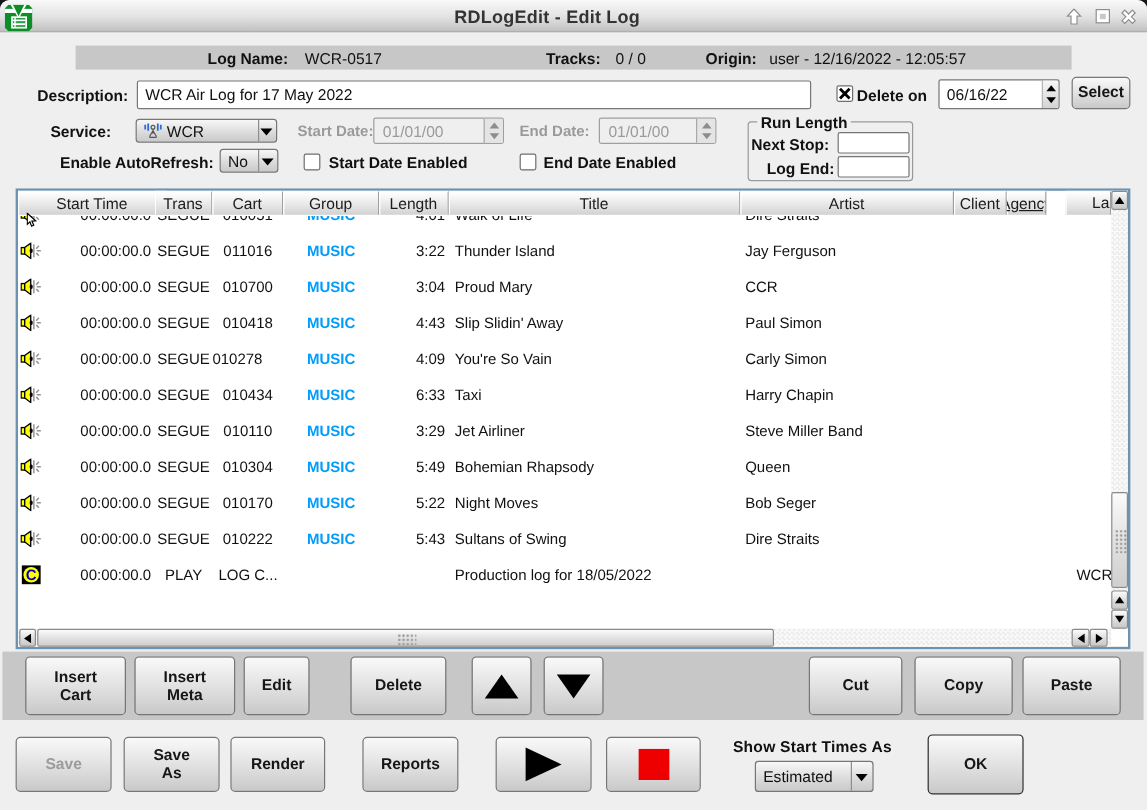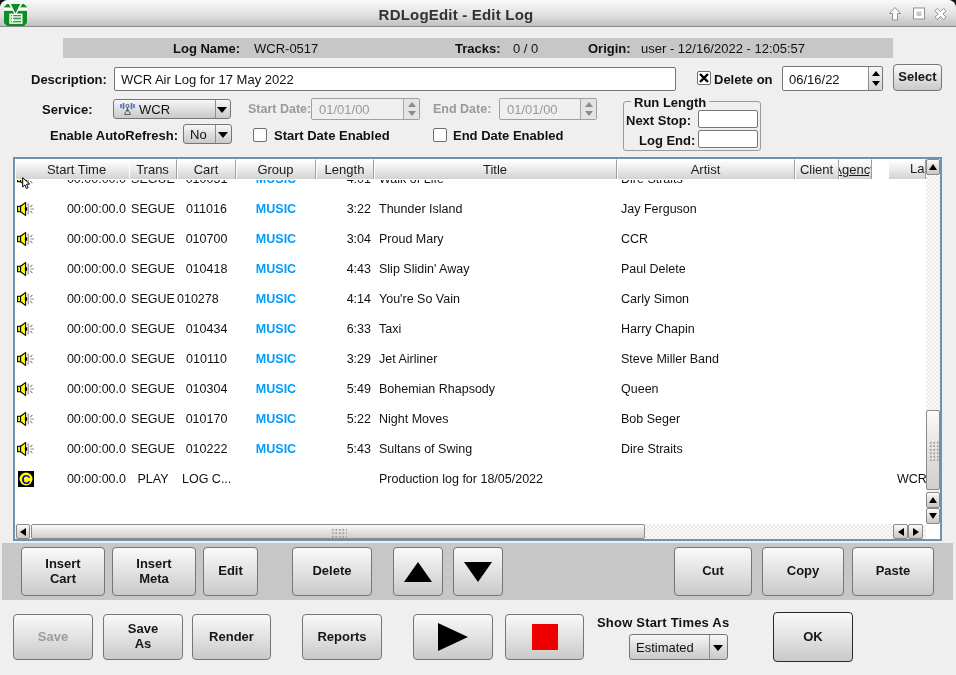--- a/index.html
+++ b/index.html
@@ -215,35 +215,35 @@
           <ellipse cx="9" cy="7" rx="1.3" ry="1.9" fill="#000"></ellipse>
           <path d="M11.2,1.6 v10.8" stroke="#909090" stroke-width="1.2" fill="none"></path>
           <path d="M13.2,5.2 l2.2,-2.4 M13.6,7 h3.4 M13.2,8.8 l2.2,2.4" stroke="#909090" stroke-width="1.2"></path>
         </svg>
         <div class="tc" style="left:46px;width:65px;text-align:right;">00:00:00.0</div>
         <div class="tc" style="left:114px;width:48px;text-align:center;">SEGUE</div>
         <div class="tc" style="left:162px;width:59px;text-align:center;">010418</div>
         <div class="tc music" style="left:221px;width:80px;text-align:center;">MUSIC</div>
         <div class="tc" style="left:301px;width:55px;text-align:right;">4:43</div>
         <div class="tc" style="left:364px;">Slip Slidin' Away</div>
-        <div class="tc" style="left:606px;">Paul Delete</div>
+        <div class="tc" style="left:606px;">Paul Simon</div>
       </div>
       <div class="trow" style="top:104px;">
         <svg width="18" height="14" viewBox="0 0 18 14" style="position:absolute;left:2px;top:8px;">
           <rect x="0.6" y="4.3" width="3" height="5.4" fill="#ffff00" stroke="#000" stroke-width="1.1"></rect>
           <polygon points="3.6,4.3 8.6,0.6 8.6,13.4 3.6,9.7" fill="#ffff00" stroke="#000" stroke-width="1.1"></polygon>
           <ellipse cx="9" cy="7" rx="1.3" ry="1.9" fill="#000"></ellipse>
           <path d="M11.2,1.6 v10.8" stroke="#909090" stroke-width="1.2" fill="none"></path>
           <path d="M13.2,5.2 l2.2,-2.4 M13.6,7 h3.4 M13.2,8.8 l2.2,2.4" stroke="#909090" stroke-width="1.2"></path>
         </svg>
         <div class="tc" style="left:46px;width:65px;text-align:right;">00:00:00.0</div>
         <div class="tc" style="left:114px;width:48px;text-align:center;">SEGUE</div>
         <div class="tc" style="left:162px;width:59px;text-align:left;">010278</div>
         <div class="tc music" style="left:221px;width:80px;text-align:center;">MUSIC</div>
-        <div class="tc" style="left:301px;width:55px;text-align:right;">4:14</div>
+        <div class="tc" style="left:301px;width:55px;text-align:right;">4:09</div>
         <div class="tc" style="left:364px;">You're So Vain</div>
         <div class="tc" style="left:606px;">Carly Simon</div>
       </div>
       <div class="trow" style="top:134px;">
         <svg width="18" height="14" viewBox="0 0 18 14" style="position:absolute;left:2px;top:8px;">
           <rect x="0.6" y="4.3" width="3" height="5.4" fill="#ffff00" stroke="#000" stroke-width="1.1"></rect>
           <polygon points="3.6,4.3 8.6,0.6 8.6,13.4 3.6,9.7" fill="#ffff00" stroke="#000" stroke-width="1.1"></polygon>
           <ellipse cx="9" cy="7" rx="1.3" ry="1.9" fill="#000"></ellipse>
           <path d="M11.2,1.6 v10.8" stroke="#909090" stroke-width="1.2" fill="none"></path>
           <path d="M13.2,5.2 l2.2,-2.4 M13.6,7 h3.4 M13.2,8.8 l2.2,2.4" stroke="#909090" stroke-width="1.2"></path>
@@ -404,21 +404,21 @@
   <div class="btn" style="left:413px;top:614px;width:80px;height:46px;">
       <svg width="34" height="30" viewBox="0 0 34 30">
         <polygon points="2,1 32,15 2,29" fill="#000"></polygon>
       </svg>
     </div>
   <div class="btn" style="left:505px;top:614px;width:79px;height:46px;">
       <svg width="26" height="26" viewBox="0 0 26 26">
         <rect x="0" y="0" width="26" height="26" fill="#ee0000"></rect>
       </svg>
     </div>
-  <div class="lbl" style="left:597px;top:615px;width:160px;font-size:13px;letter-spacing:0.2px;">Show Start Times As</div>
+  <div class="lbl" style="left:597px;top:615px;width:160px;text-align:center;font-size:13px;letter-spacing:0.2px;">Show Start Times As</div>
   <div class="combo" style="left:629px;top:634px;width:99px;height:26px;">
     <div class="abs" style="left:6px;top:5px;">Estimated</div>
     <div class="sep" style="left:79px;"></div>
     <div class="arrD" style="left:83px;top:10px;"></div>
   </div>
   <div class="btn" style="left:773px;top:612px;width:80px;height:50px;border:1px solid #2a2a2a;">OK</div>
 
   <svg class="abs" style="left:22px;top:177px;z-index:60" width="9" height="13" viewBox="0 0 9 13">
     <polygon points="0.7,0.7 0.7,10 2.9,7.9 4.3,11.5 6.1,10.7 4.6,7.2 7.7,7" fill="#fff" stroke="#000" stroke-width="1"></polygon>
   </svg>

